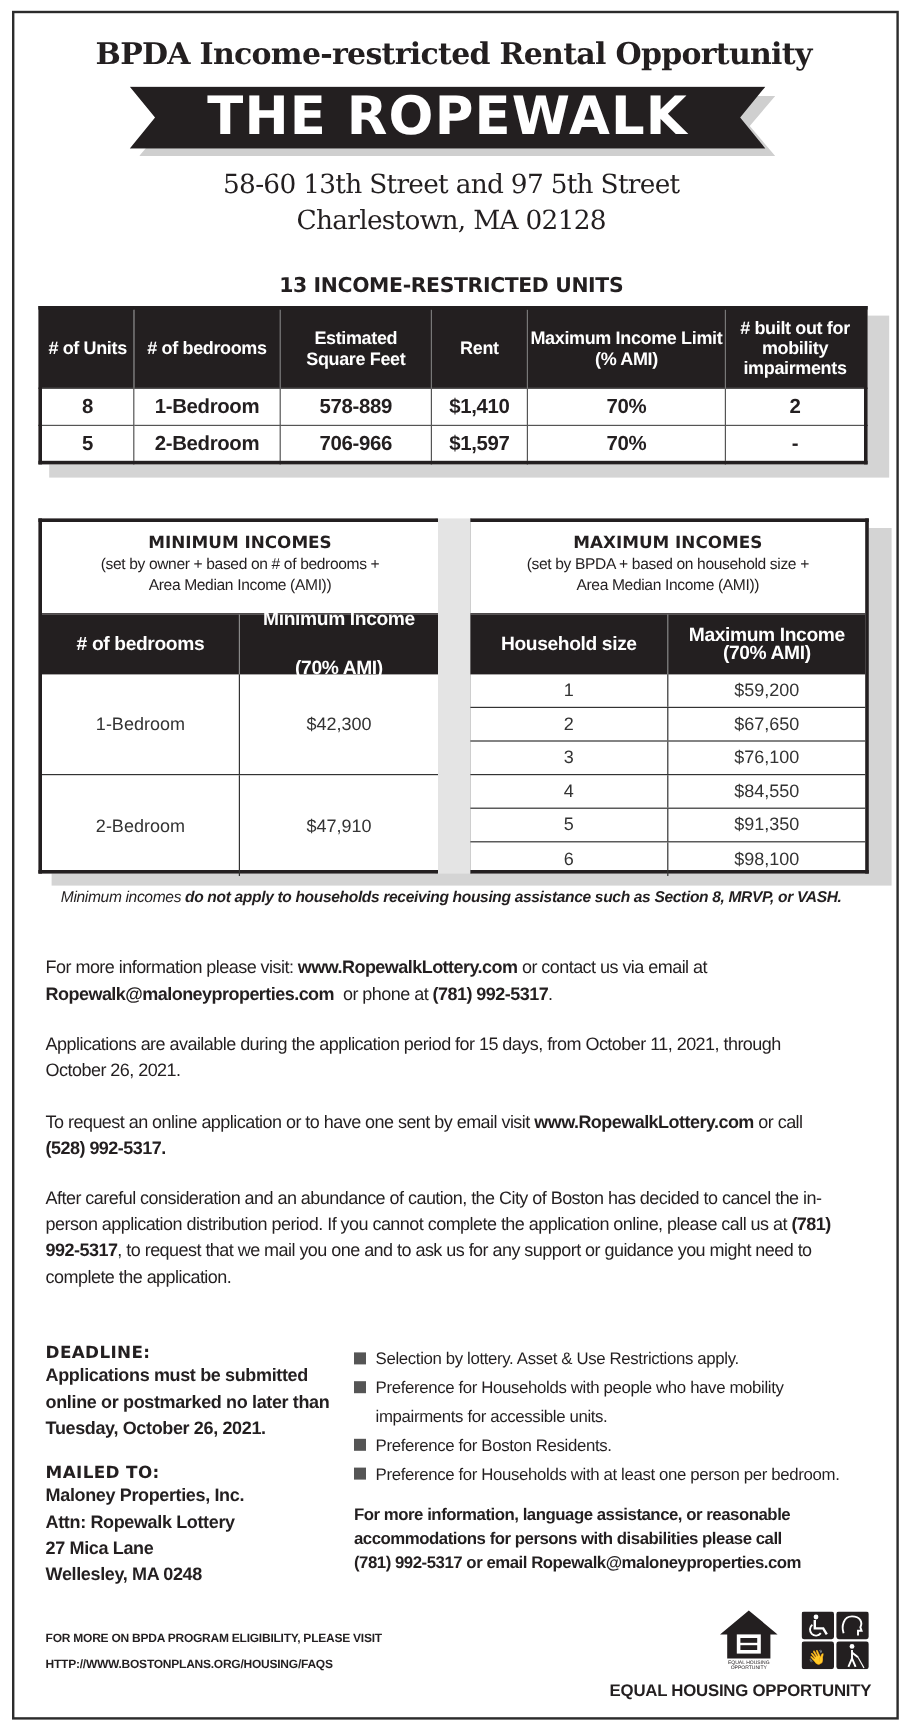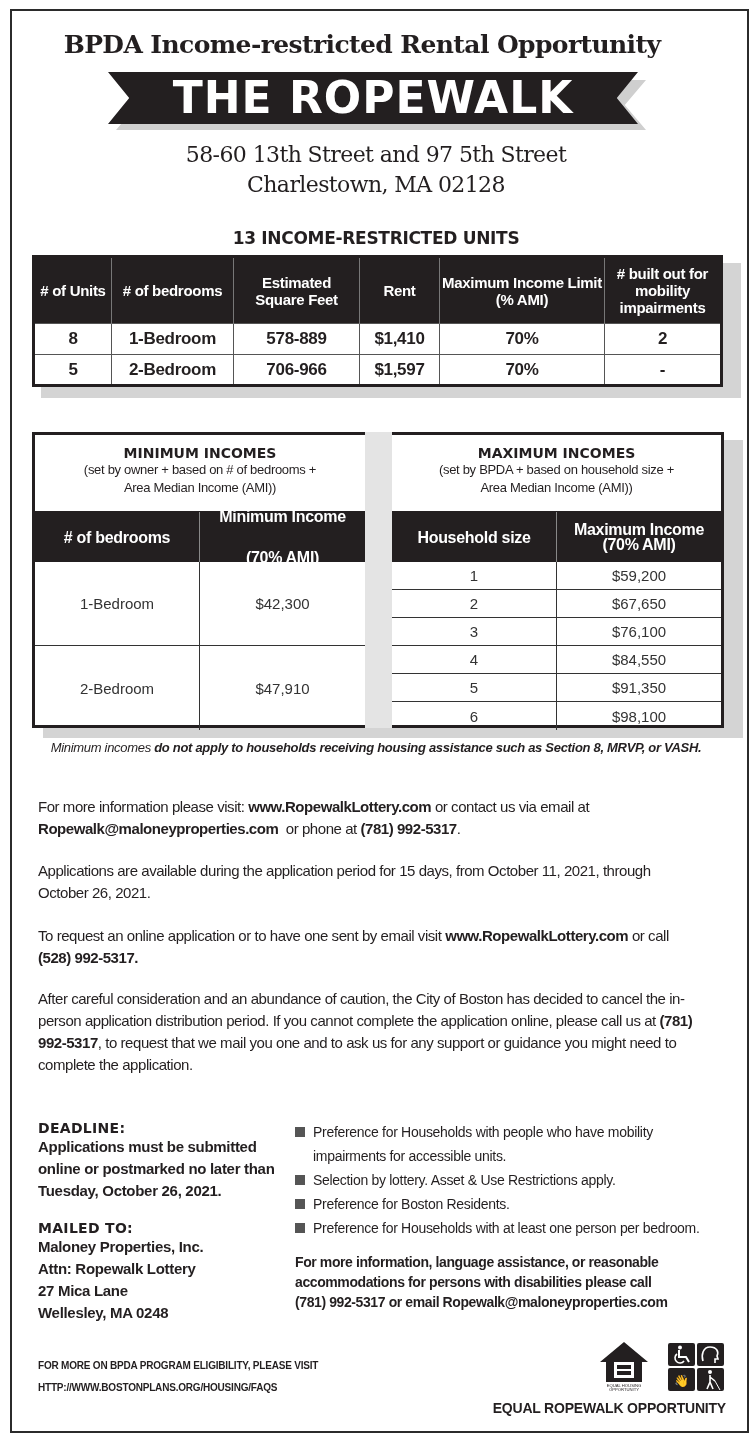--- a/index.html
+++ b/index.html
@@ -6,21 +6,21 @@
     html, body { width: 752px; height: 1437px; background: #ffffff; overflow: hidden; }
     body { font-family: "Liberation Sans", sans-serif; color: #231f20; position: relative; }
 
     .frame {
       position: absolute; left: 10px; top: 9px; width: 739px; height: 1424px;
       border: 2px solid #2b2b2b; border-right-width: 2px;
     }
 
     
     .headline {
-      position: absolute; left: 0; top: 30px; width: 724px; text-align: center;
+      position: absolute; left: 16px; top: 30px; width: 724px; text-align: center;
       font-family: "DejaVu Serif", serif; font-weight: bold; font-size: 25px;
       letter-spacing: -0.6px; color: #231f20;
     }
     .banner-wrap { position: absolute; left: 108px; top: 72px; width: 540px; height: 58px; }
     .banner-shadow {
       position: absolute; left: 8px; top: 8px; width: 530px; height: 50px; background: #cfcfcf;
       clip-path: polygon(0 0, 100% 0, 96% 50%, 100% 100%, 0 100%, 4% 50%);
     }
     .banner {
       position: absolute; left: 0; top: 0; width: 530px; height: 52px; background: #231f20;
@@ -256,25 +256,25 @@
   <div class="label-heavy mailed">MAILED TO:</div>
   <div class="txt">Maloney Properties, Inc.</div>
   <div class="txt">Attn: Ropewalk Lottery</div>
   <div class="txt">27 Mica Lane</div>
   <div class="txt">Wellesley, MA 0248</div>
 </div>
 
 <div class="right-col">
   <div class="bullet">
       <span class="sq"></span>
-      <span>Preference for Households with people who have mobility impairments for accessible units.</span>
+      <span>Selection by lottery. Asset &amp; Use Restrictions apply.</span>
     </div>
   <div class="bullet">
       <span class="sq"></span>
-      <span>Selection by lottery. Asset &amp; Use Restrictions apply.</span>
+      <span>Preference for Households with people who have mobility impairments for accessible units.</span>
     </div>
   <div class="bullet">
       <span class="sq"></span>
       <span>Preference for Boston Residents.</span>
     </div>
   <div class="bullet">
       <span class="sq"></span>
       <span>Preference for Households with at least one person per bedroom.</span>
     </div>
   <div class="contact" style="width:380px">For more information, language assistance, or reasonable accommodations for persons with disabilities please call (781) 992-5317 or email Ropewalk@maloneyproperties.com</div>
@@ -310,13 +310,13 @@
     <text x="13.5" y="42" text-anchor="middle" font-size="12" font-weight="bold" fill="#fff" font-family="DejaVu Sans, sans-serif">👋</text>
   </g>
   <g>
     <rect x="29" y="25" width="27" height="23" rx="2" fill="#231f20"></rect>
     <circle cx="42" cy="29" r="2" fill="#fff"></circle>
     <path d="M42 32 L42 39 L39 46 M42 39 L45 46 M42 34 L47 38" stroke="#fff" stroke-width="1.6" fill="none"></path>
     <path d="M47 38 L52 47" stroke="#fff" stroke-width="1" fill="none"></path>
   </g>
 </svg>
 
-<div class="eho-label">EQUAL ROPEWALK OPPORTUNITY</div>
+<div class="eho-label">EQUAL HOUSING OPPORTUNITY</div>
 
 </body></html>

